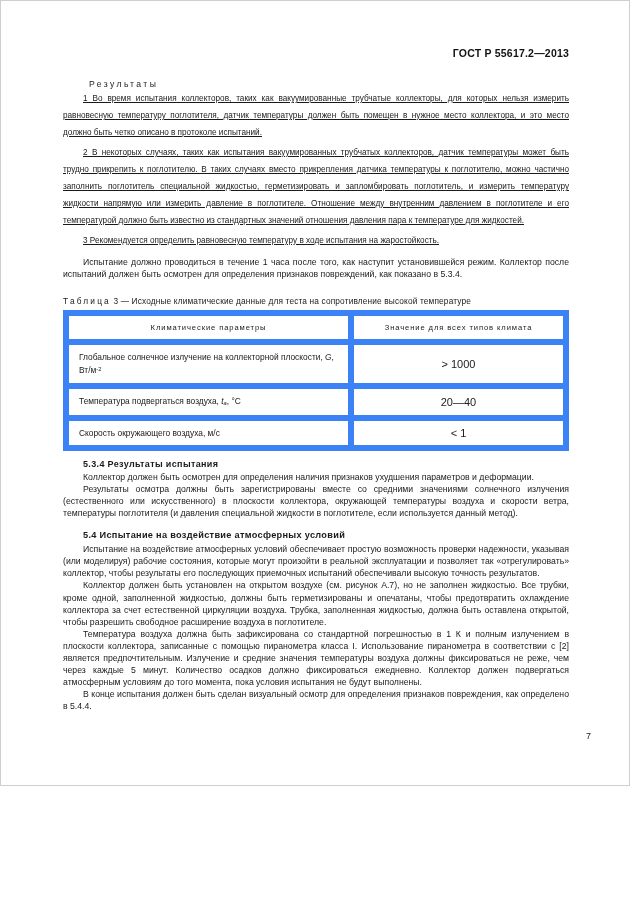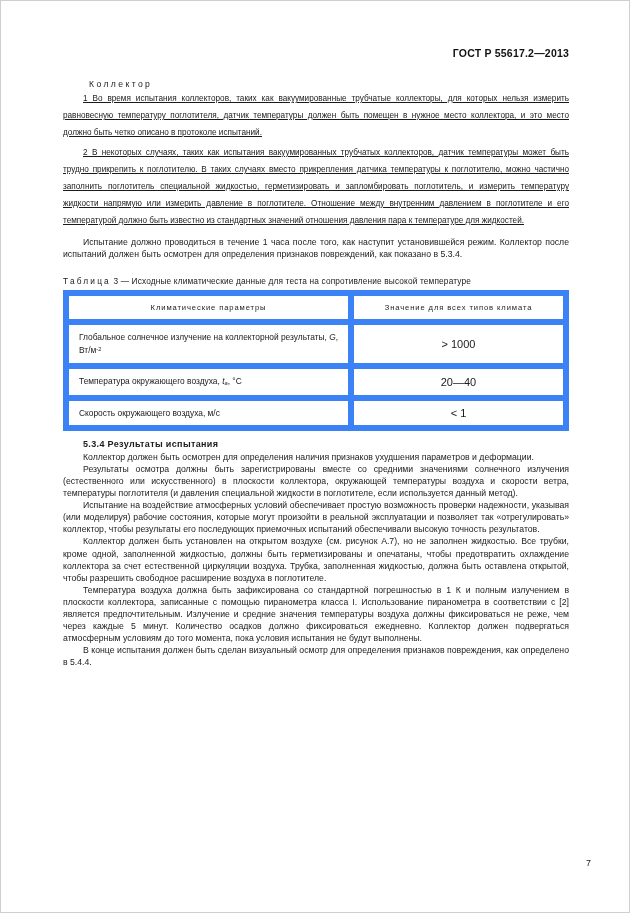--- a/index.html
+++ b/index.html
@@ -3,21 +3,21 @@
 <meta charset="utf-8">
 <style>
   html, body {
     margin: 0;
     padding: 0;
     background: #ffffff;
   }
   .page {
     position: relative;
     width: 630px;
-    height: 913px;
+    height: 786px;
     background: #ffffff;
     box-sizing: border-box;
     border: 1px solid #cfcfcf;
     overflow: hidden;
     font-family: "Liberation Sans", sans-serif;
     color: #1a1a1a;
   }
   .content {
     position: absolute;
     left: 62px;
@@ -122,62 +122,64 @@
 </style>
 </head>
 <body>
 
 <div class="page">
 
   <div class="content">
 
     <div class="header-line">ГОСТ Р 55617.2—2013</div>
 
-    <div class="note-title">Коллектор</div>
+    <div class="note-title">Результаты</div>
 
     <p class="note">1 Во время испытания коллекторов, таких как вакуумированные трубчатые коллекторы, для которых нельзя измерить равновесную температуру поглотителя, датчик температуры должен быть помещен в нужное место коллектора, и это место должно быть четко описано в протоколе испытаний.</p>
     <p class="note gap-small">2 В некоторых случаях, таких как испытания вакуумированных трубчатых коллекторов, датчик температуры может быть трудно прикрепить к поглотителю. В таких случаях вместо прикрепления датчика температуры к поглотителю, можно частично заполнить поглотитель специальной жидкостью, герметизировать и запломбировать поглотитель, и измерить температуру жидкости напрямую или измерить давление в поглотителе. Отношение между внутренним давлением в поглотителе и его температурой должно быть известно из стандартных значений отношения давления пара к температуре для жидкостей.</p>
+    <p class="note gap-small">3 Рекомендуется определить равновесную температуру в ходе испытания на жаростойкость.</p>
 
     <p class="para gap-top">Испытание должно проводиться в течение 1 часа после того, как наступит установившейся режим. Коллектор после испытаний должен быть осмотрен для определения признаков повреждений, как показано в 5.3.4.</p>
 
 
     <div class="table-caption">
       <span class="tcap-label">Таблица</span>
       <span>3</span>
       <span>—</span>
       <span>Исходные климатические данные для теста на сопротивление высокой температуре</span>
     </div>
 
     <table class="data-table">
       <thead>
         <tr>
           <th>Климатические параметры</th>
           <th>Значение для всех типов климата</th>
         </tr>
       </thead>
       <tbody>
         <tr>
-          <td class="label-cell"><span>Глобальное солнечное излучение на коллекторной результаты, </span><span class="ital">G</span><span>, Вт/м</span><sup>-2</sup></td>
+          <td class="label-cell"><span>Глобальное солнечное излучение на коллекторной плоскости, </span><span class="ital">G</span><span>, Вт/м</span><sup>-2</sup></td>
           <td class="value-cell">&gt; 1000</td>
         </tr>
         <tr>
-          <td class="label-cell"><span>Температура окружающего воздуха, </span><span class="ital">t</span><sub class="ital">a</sub><span>, °C</span></td>
+          <td class="label-cell"><span>Температура подвергаться воздуха, </span><span class="ital">t</span><sub class="ital">a</sub><span>, °C</span></td>
           <td class="value-cell">20—40</td>
         </tr>
         <tr>
           <td class="label-cell">Скорость окружающего воздуха, м/с</td>
           <td class="value-cell">&lt; 1</td>
         </tr>
       </tbody>
     </table>
 
     <h3 class="heading sp after-table">5.3.4 Результаты испытания</h3>
     <p class="para">Коллектор должен быть осмотрен для определения наличия признаков ухудшения параметров и деформации.</p>
     <p class="para">Результаты осмотра должны быть зарегистрированы вместе со средними значениями солнечного излучения (естественного или искусственного) в плоскости коллектора, окружающей температуры воздуха и скорости ветра, температуры поглотителя (и давления специальной жидкости в поглотителе, если используется данный метод).</p>
 
+    <h2 class="heading-major">5.4 Испытание на воздействие атмосферных условий</h2>
 
     <p class="para">Испытание на воздействие атмосферных условий обеспечивает простую возможность проверки надежности, указывая (или моделируя) рабочие состояния, которые могут произойти в реальной эксплуатации и позволяет так «отрегулировать» коллектор, чтобы результаты его последующих приемочных испытаний обеспечивали высокую точность результатов.</p>
 
     <p class="para">Коллектор должен быть установлен на открытом воздухе (см. рисунок А.7), но не заполнен жидкостью. Все трубки, кроме одной, заполненной жидкостью, должны быть герметизированы и опечатаны, чтобы предотвратить охлаждение коллектора за счет естественной циркуляции воздуха. Трубка, заполненная жидкостью, должна быть оставлена открытой, чтобы разрешить свободное расширение воздуха в поглотителе.</p>
     <p class="para">Температура воздуха должна быть зафиксирована со стандартной погрешностью в 1 К и полным излучением в плоскости коллектора, записанные с помощью пиранометра класса I. Использование пиранометра в соответствии с [2] является предпочтительным. Излучение и средние значения температуры воздуха должны фиксироваться не реже, чем через каждые 5 минут. Количество осадков должно фиксироваться ежедневно. Коллектор должен подвергаться атмосферным условиям до того момента, пока условия испытания не будут выполнены.</p>
     <p class="para">В конце испытания должен быть сделан визуальный осмотр для определения признаков повреждения, как определено в 5.4.4.</p>
 
   </div>
 
   <div class="page-number">7</div>

